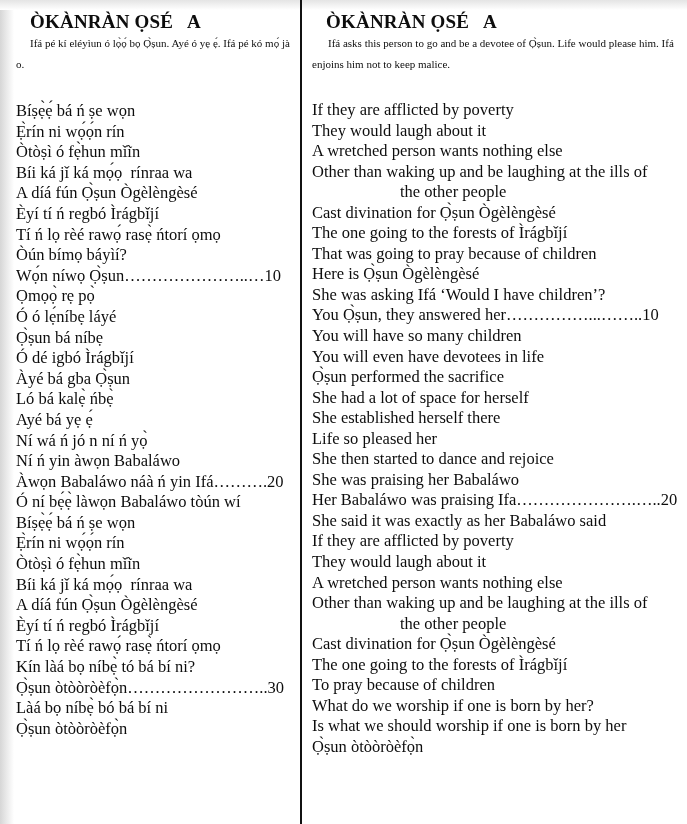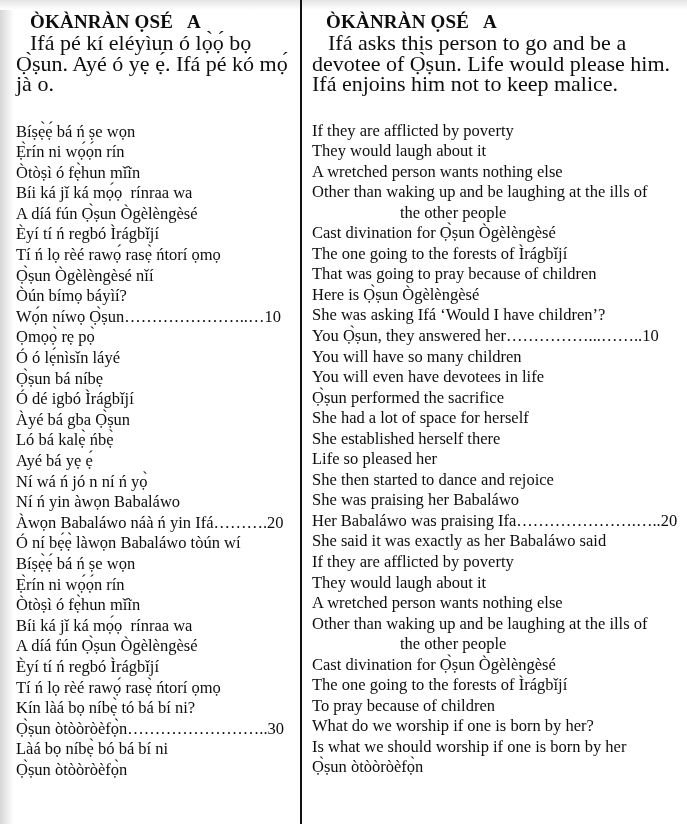--- a/index.html
+++ b/index.html
@@ -63,21 +63,21 @@
   .heading {
     font-weight: bold;
     font-size: 19px;
     line-height: 20px;
     letter-spacing: 0.2px;
     margin: 0 0 1px 14px;
     white-space: pre;
   }
 
   .para {
-    font-size: 22px;
+    font-size: 11px;
     line-height: 20.5px;
     margin: 0;
     text-indent: 14px;
   }
   .col-english .para { text-indent: 16px; }
 
   .verse {
     list-style: none;
     margin: 0;
     padding: 0;
@@ -112,25 +112,24 @@
     <p class="para">Ifá pé kí eléyìun ó lọ̀ọ́ bọ Ọ̀ṣun. Ayé ó yẹ ẹ́. Ifá pé kó mọ́ jà o.</p>
     <div class="gap-block"></div>
     <ul class="verse" id="yoruba-verse">
         <li>Bíṣẹ̀ẹ́ bá ń ṣe wọn</li>
         <li>Ẹ̀rín ni wọ́ọ́n rín</li>
         <li>Òtòṣì ó fẹ̀hun mǐĩn</li>
         <li>Bíi ká jǐ ká mọ́ọ  rínraa wa</li>
         <li>A díá fún Ọ̀ṣun Ògèlèngèsé</li>
         <li>Èyí tí ń regbó Ìrágbǐjí</li>
         <li>Tí ń lọ rèé rawọ́ rasẹ̀ ńtorí ọmọ</li>
-        <li>Ọ̀ṣun Ògèlèngèsé nǐí</li>
         <li>Òún bímọ báyìí?</li>
         <li>Wọ́n níwọ Ọ̀ṣun…………………..…10</li>
         <li>Ọmọọ̀ rẹ pọ̀</li>
-        <li>Ó ó lẹ́nìsǐn láyé</li>
+        <li>Ó ó lẹ́níbẹ láyé</li>
         <li>Ọ̀ṣun bá níbẹ</li>
         <li>Ó dé igbó Ìrágbǐjí</li>
         <li>Àyé bá gba Ọ̀ṣun</li>
         <li>Ló bá kalẹ̀ ńbẹ̀</li>
         <li>Ayé bá yẹ ẹ́</li>
         <li>Ní wá ń jó n ní ń yọ̀</li>
         <li>Ní ń yin àwọn Babaláwo</li>
         <li>Àwọn Babaláwo náà ń yin Ifá……….20</li>
         <li>Ó ní bẹ́ẹ̀ làwọn Babaláwo tòún wí</li>
         <li>Bíṣẹ̀ẹ́ bá ń ṣe wọn</li>

